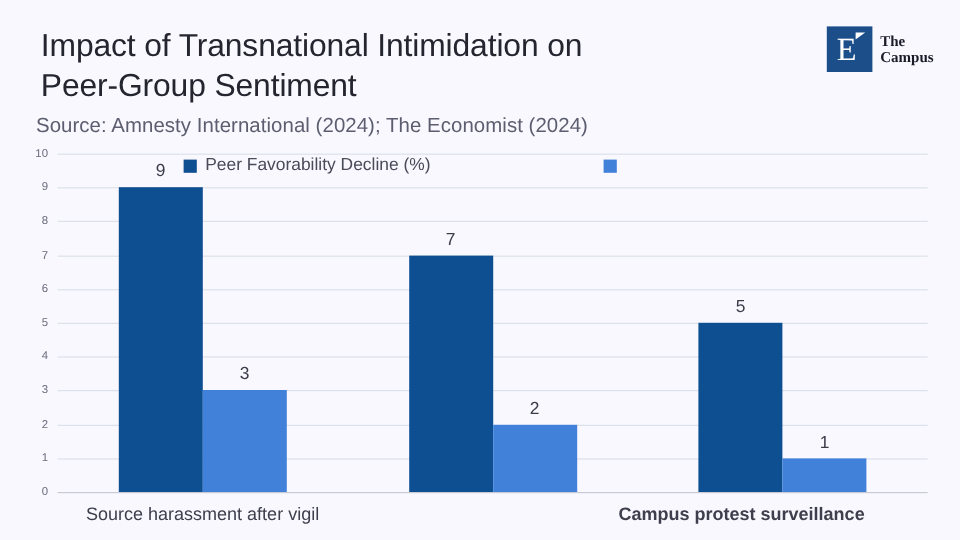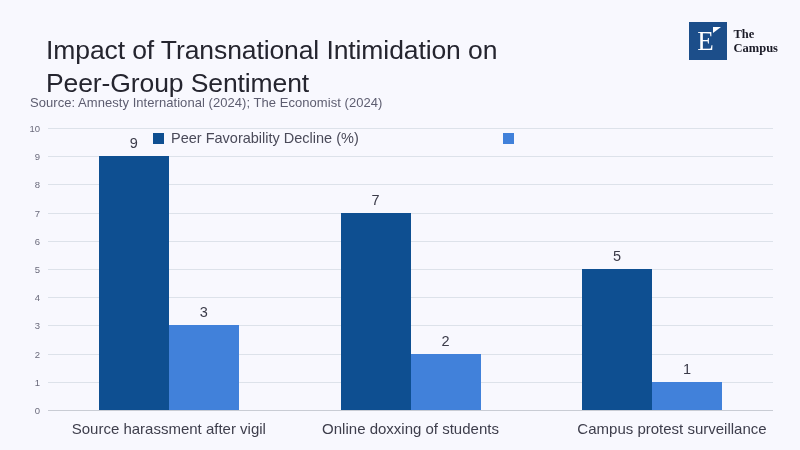--- a/index.html
+++ b/index.html
@@ -26,27 +26,27 @@
     position: absolute;
     left: 30px; top: 18px;
     width: 620px;
   }
   #chart-title {
     font-size: 26.5px;
     line-height: 33px;
     font-weight: 400;
     color: #25252f;
     letter-spacing: -0.1px;
-    margin: 16px;
+    margin: 4px;
     white-space: pre-line;
   }
   #chart-source {
     position: absolute;
     left: 30px; top: 95px;
-    font-size: 13px;
+    font-size: 17px;
     color: #5d5d70;
     letter-spacing: 0.05px;
   }
 
   
   #logo {
     position: absolute;
     right: 22px; top: 22px;
     display: flex;
     align-items: center;
@@ -244,15 +244,14 @@
     <div class="legend-item" style="left: 105px;">
       <span class="legend-swatch s0"></span>
       <span class="legend-label">Peer Favorability Decline (%)</span>
     </div>
     <div class="legend-item" style="left: 455px;">
       <span class="legend-swatch s1"></span>
     </div>
   </div>
 <div id="xlabels">
     <div class="xlabel" style="left: 120.833px; top: 0px;">Source harassment after vigil</div>
-    <div class="xlabel" style="left: 362.5px; top: 0px;">Online doxxing of students</div>
-    <div class="xlabel" style="left: 624px; top: 0px;">Campus protest surveillance</div>
+    <div class="xlabel" style="left: 570px; top: 0px; font-weight: bold;">Campus protest surveillance</div>
   </div>
 
 </body></html>

